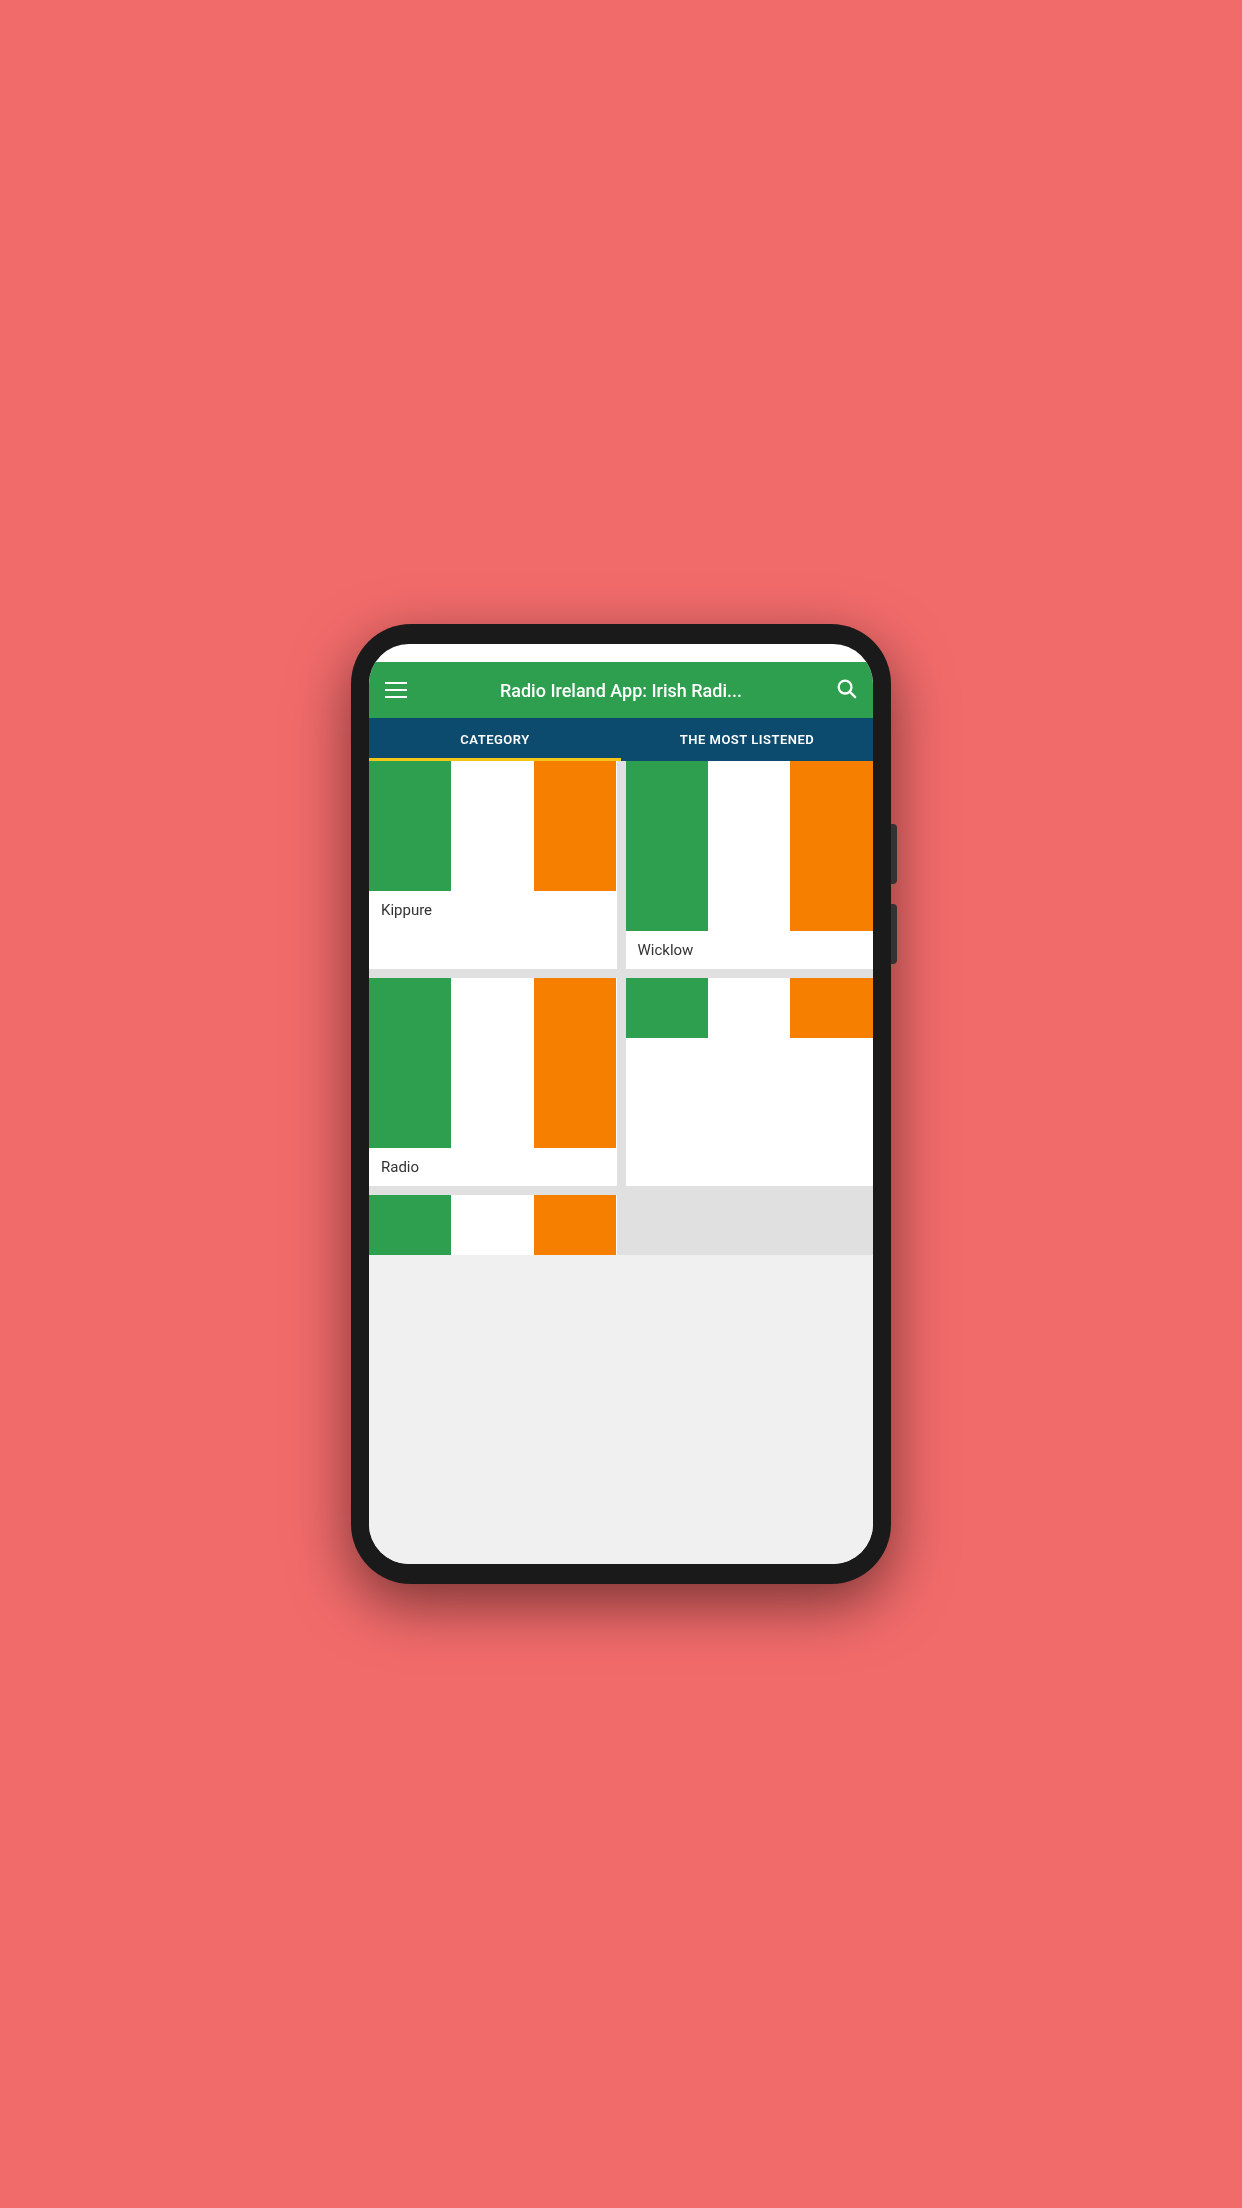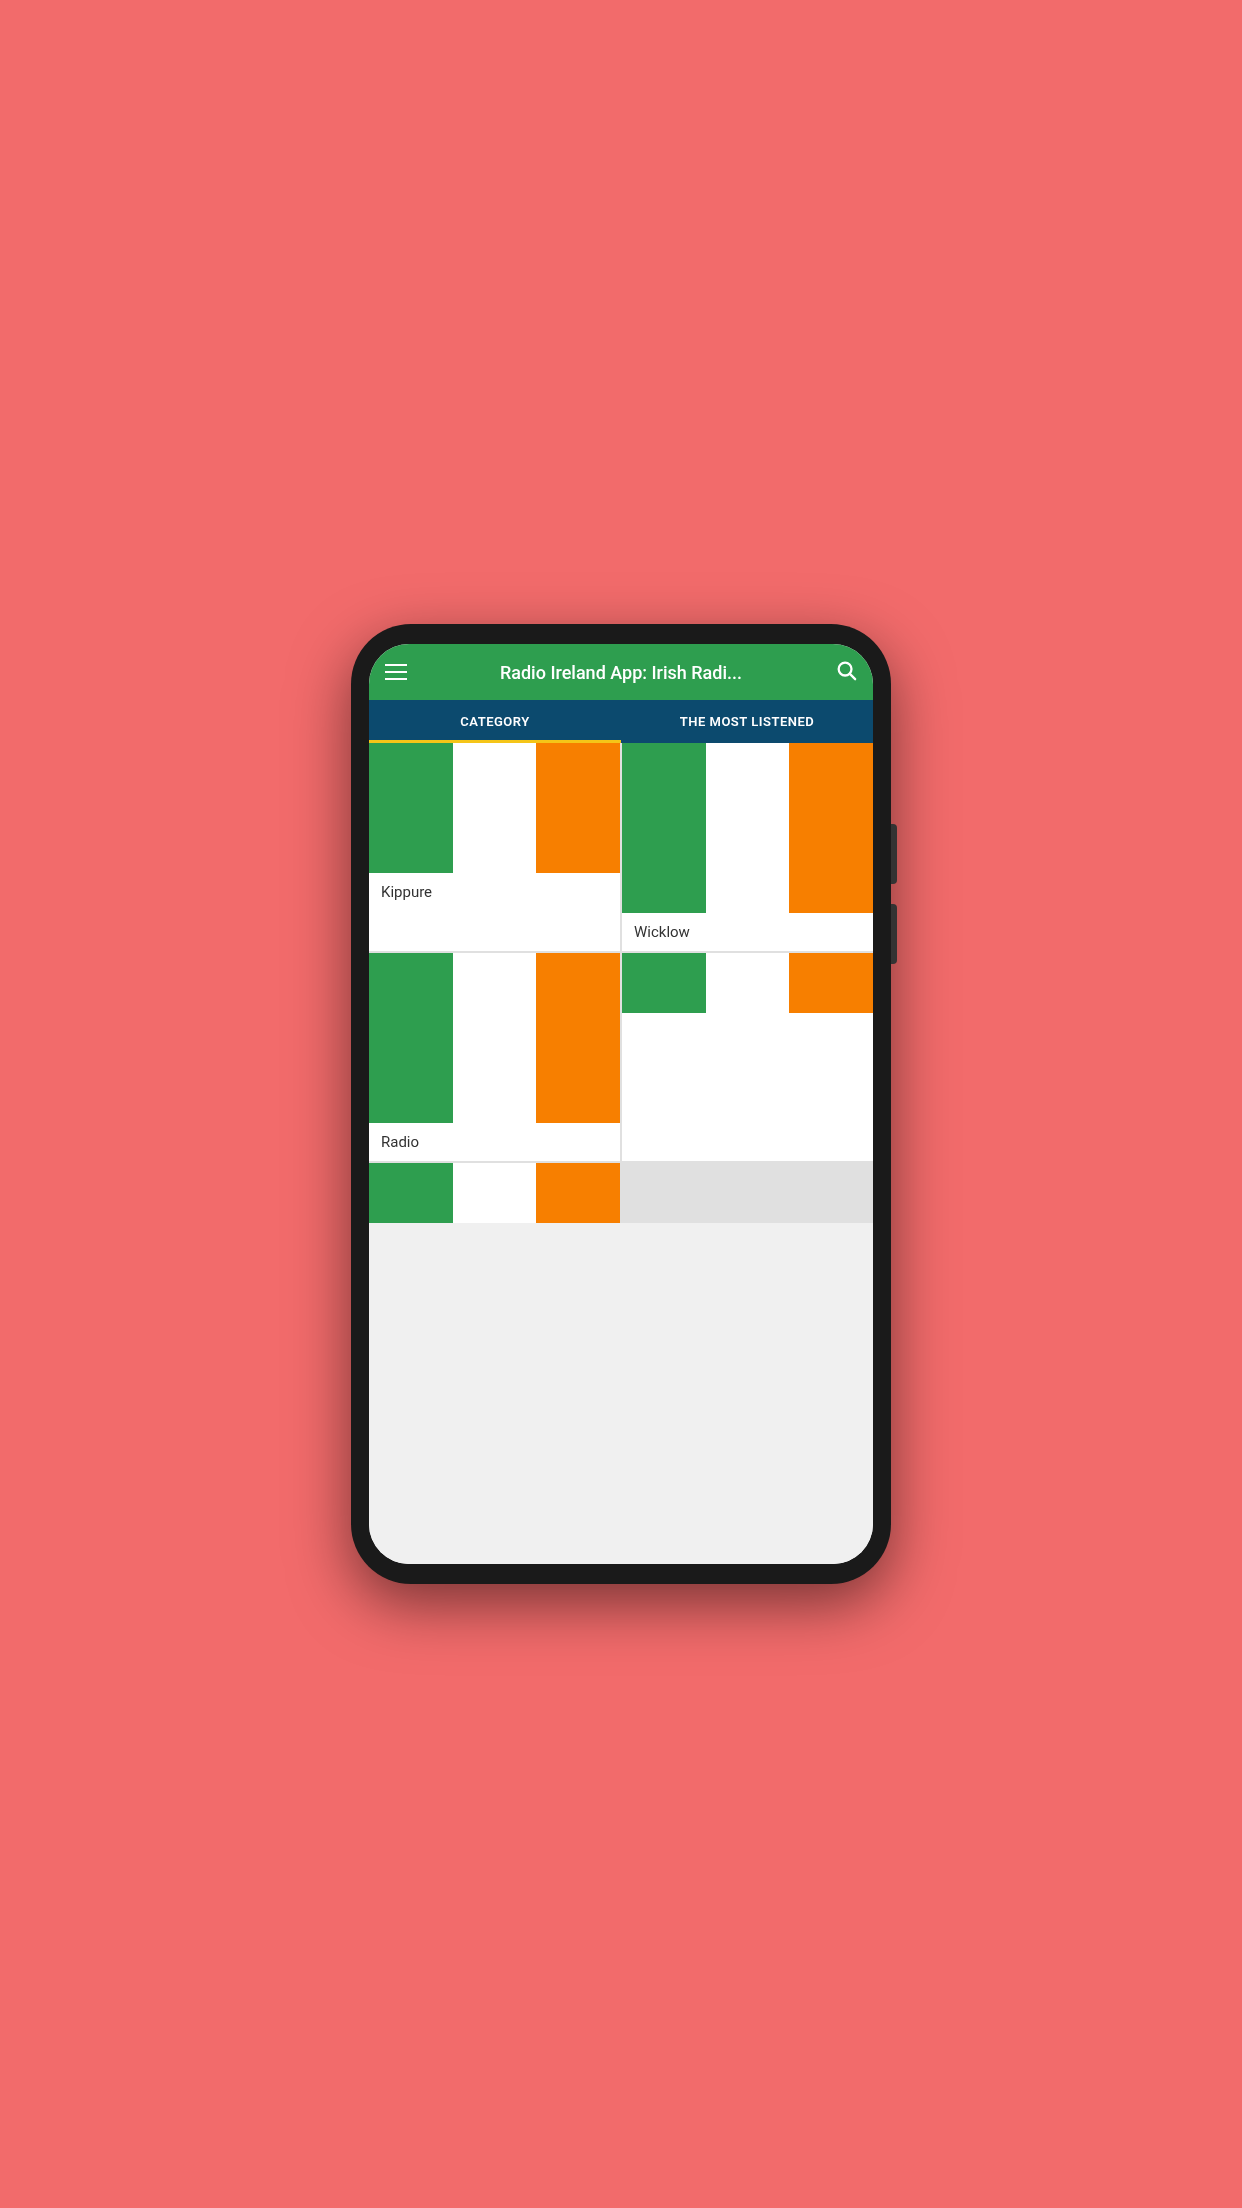--- a/index.html
+++ b/index.html
@@ -57,20 +57,21 @@
 
     
     .app-bar {
       background-color: #2e9e4f;
       padding: 0 16px;
       height: 56px;
       display: flex;
       align-items: center;
       justify-content: space-between;
       flex-shrink: 0;
+      margin-top: 18px;
     }
 
     .menu-icon {
       display: flex;
       flex-direction: column;
       gap: 5px;
       cursor: pointer;
     }
     .menu-icon span {
       width: 22px;
@@ -126,21 +127,21 @@
     
     .grid-container {
       flex: 1;
       overflow-y: auto;
       background: #f0f0f0;
     }
 
     .grid {
       display: grid;
       grid-template-columns: 1fr 1fr;
-      gap: 2px;
+      gap: 9px;
       background: #e0e0e0;
     }
 
     .grid-item {
       background: white;
       cursor: pointer;
       display: flex;
       flex-direction: column;
     }
 

